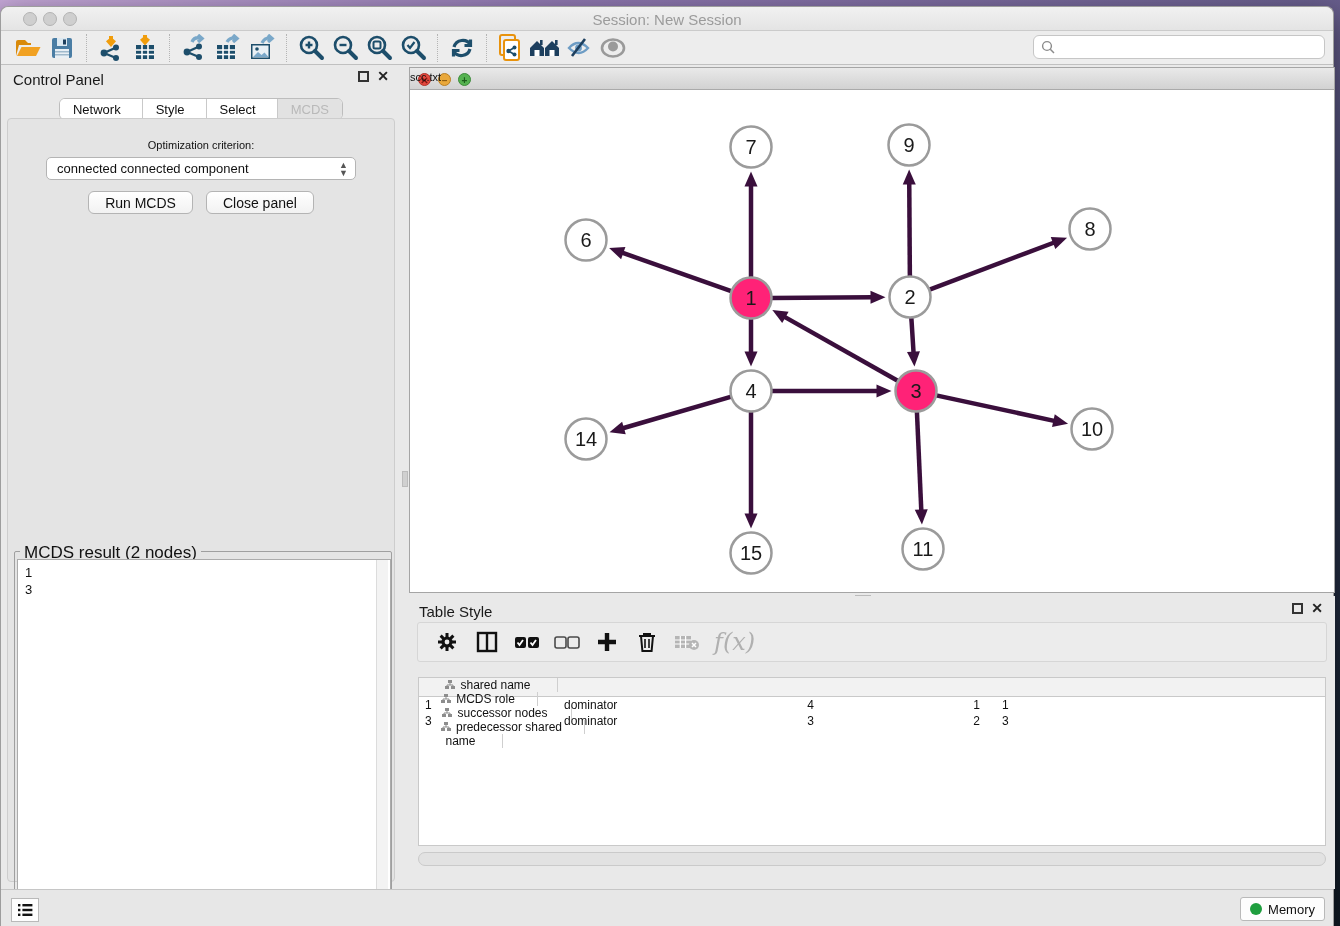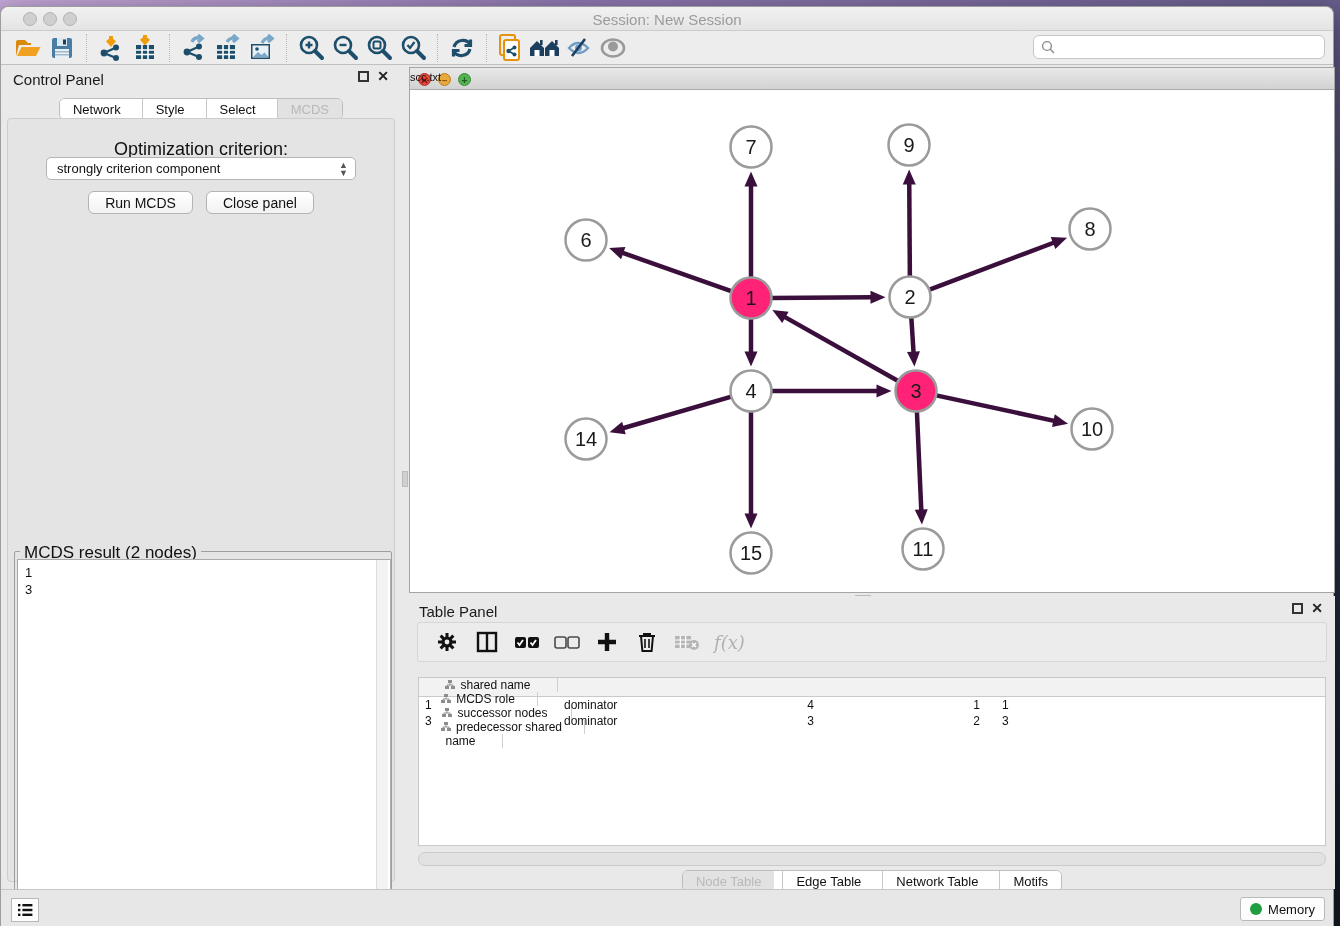--- a/index.html
+++ b/index.html
@@ -43,21 +43,21 @@
   .seg-group { display:flex; border:1px solid #bdbdbd; border-radius:6px; overflow:hidden;
     background:#fff; height:22px;gap:8px; }
   .seg { padding:3px 13px; font-size:13px; color:#111; background:#fff;
     border-left:1px solid #c9c9c9; white-space:nowrap; }
   .seg:first-child { border-left:none; }
   .seg-selected { background:#e2e2e2; color:#b9b9b9; }
   .cp-tabs { position:absolute; top:33px; left:0; width:100%; display:flex; justify-content:center; }
 
   .cp-content { position:absolute; left:6px; top:53px; width:388px; height:764px;
     background:#e4e4e4; border:1px solid #cdcdcd; border-radius:4px; }
-  .opt-label { position:absolute; top:20px; width:100%; text-align:center; font-size:18px; color:#111; }
+  .opt-label { position:absolute; top:20px; width:100%; text-align:center; font-size:11px; color:#111; }
   .criterion-select { position:absolute; left:38px; top:38px; width:310px; height:23px;
     background:#fff; border:1px solid #b4b4b4; border-radius:5px;
     font-size:13px; color:#111; padding:3px 0 0 10px; }
   .stepper { position:absolute; right:7px; top:3px; font-size:9px; color:#555; line-height:8px; text-align:center; }
   .cp-buttons { position:absolute; top:72px; width:100%; display:flex; justify-content:center; gap:13px; }
   .mac-btn { background:linear-gradient(#ffffff,#f2f2f2); border:1px solid #b4b4b4; border-radius:6px;
     font-size:14px; color:#111; padding:3px 16px; height:23px; font-family:"Liberation Sans",sans-serif; }
 
   .result-group { position:absolute; left:6px; top:432px; width:378px; height:378px;
     border:1px solid #9f9f9f; border-radius:2px; }
@@ -84,21 +84,21 @@
 
   .splitter-v { position:absolute; left:401px; top:464px; width:6px; height:16px; background:#d0d0d0; border:1px solid #bbb; }
   .splitter-h { position:absolute; left:854px; top:588px; width:16px; height:5px; background:#d0d0d0; border:1px solid #bbb; }
 
   
   .table-panel { position:absolute; left:408px; top:589px; width:926px; height:293px; background:#e9e9e9; }
   .tp-toolbar { position:absolute; left:8px; top:26px; width:910px; height:40px;
     background:#ececec; border:1px solid #d6d6d6; border-radius:3px;
     display:flex; align-items:center; gap:14px; padding-left:16px; }
   .tp-icon { display:flex; align-items:center; justify-content:center; width:26px; height:26px; }
-  .fx-label { font-family:"DejaVu Serif", serif; font-style:italic; font-size:18px; color:#b0b0b0; }
+  .fx-label { font-family:"DejaVu Serif", serif; font-style:italic; font-size:24px; color:#b0b0b0; }
 
   .node-table { position:absolute; left:9px; top:81px; width:908px; height:169px; background:#fff;
     border:1px solid #c9c9c9; font-size:12px; }
   .nt-header { display:flex; height:19px; background:#f2f2f2; border-bottom:1px solid #c9c9c9;flex-direction:column; }
   .nt-hcell { display:flex; align-items:center; justify-content:center; gap:5px;
     border-right:1px solid #cfcfcf; font-size:12px; color:#111; height:100%; }
   .nt-row { display:flex; height:16px; }
   .nt-cell { padding:1px 6px; overflow:hidden; white-space:nowrap; color:#111; }
   .hscroll { position:absolute; left:9px; top:256px; width:908px; height:14px;
     background:#e2e2e2; border:1px solid #cacaca; border-radius:7px; }
@@ -279,21 +279,21 @@
       <div class="seg-group" id="cp-tabs">
           <div class="seg">Network</div>
           <div class="seg">Style</div>
           <div class="seg">Select</div>
           <div class="seg seg-selected">MCDS</div>
         </div>
     </div>
     <div class="cp-content">
       <div class="opt-label">Optimization criterion:</div>
       <div class="criterion-select">
-        <span>strongly criterion component</span>
+        <span>connected connected component</span>
         <span class="stepper">▲<br>▼</span>
       </div>
       <div class="cp-buttons">
         <button class="mac-btn">Run MCDS</button>
         <button class="mac-btn">Close panel</button>
       </div>
       <div class="result-group">
         <span class="result-legend">MCDS result (2 nodes)</span>
         <div class="result-text" id="mcds-result">1
 3</div>
@@ -363,21 +363,21 @@
           <text x="513" y="466" text-anchor="middle" font-size="20" font-family="&quot;Liberation Sans&quot;, sans-serif" fill="#1a1a1a">11</text>
         </svg>
     </div>
   </div>
 
   <div class="splitter-v"></div>
   <div class="splitter-h"></div>
 
   <div class="table-panel">
     <div class="panel-head" style="position:relative;height:26px;">
-      <span class="panel-title" style="left:10px;top:7px;position:absolute;">Table Panel</span>
+      <span class="panel-title" style="left:10px;top:7px;position:absolute;">Table Style</span>
       <span class="panel-btns" style="right:12px;top:7px;position:absolute;">
         <span class="float-glyph"></span>
         <span class="close-glyph">✕</span>
       </span>
     </div>
 
     <div class="tp-toolbar">
       <div class="tp-icon">
         <svg width="22" height="22" viewBox="0 0 22 22">
           <g fill="#111">
@@ -497,28 +497,20 @@
             <div class="nt-cell" style="width: 139px; text-align: left;">3</div>
             <div class="nt-cell" style="width: 119px; text-align: left;">dominator</div>
             <div class="nt-cell" style="width: 153px; text-align: right; padding-right: 16px;">3</div>
             <div class="nt-cell" style="width: 166px; text-align: right; padding-right: 16px;">2</div>
             <div class="nt-cell" style="width: 84px; text-align: left;">3</div>
           </div>
         </div>
     </div>
     <div class="hscroll"></div>
 
-    <div class="tp-tabs">
-      <div class="seg-group" id="tp-tabs">
-          <div class="seg seg-selected">Node Table</div>
-          <div class="seg">Edge Table</div>
-          <div class="seg">Network Table</div>
-          <div class="seg">Motifs</div>
-        </div>
-    </div>
   </div>
 
   <div class="statusbar">
     <div class="list-btn">
       <svg width="16" height="14" viewBox="0 0 16 14">
         <g fill="#111">
           <rect x="1" y="1" width="2.4" height="2.4"></rect>
             <rect x="5.4" y="1" width="10" height="2.4"></rect>
           <rect x="1" y="5.8" width="2.4" height="2.4"></rect>
             <rect x="5.4" y="5.8" width="10" height="2.4"></rect>

